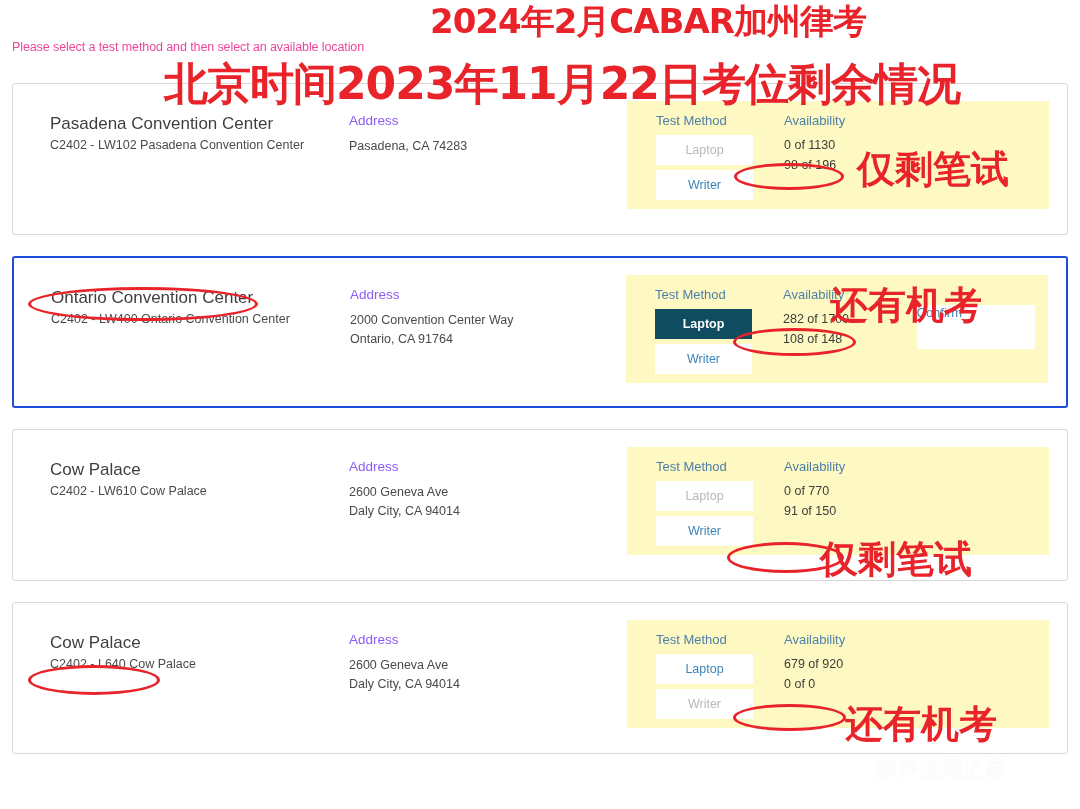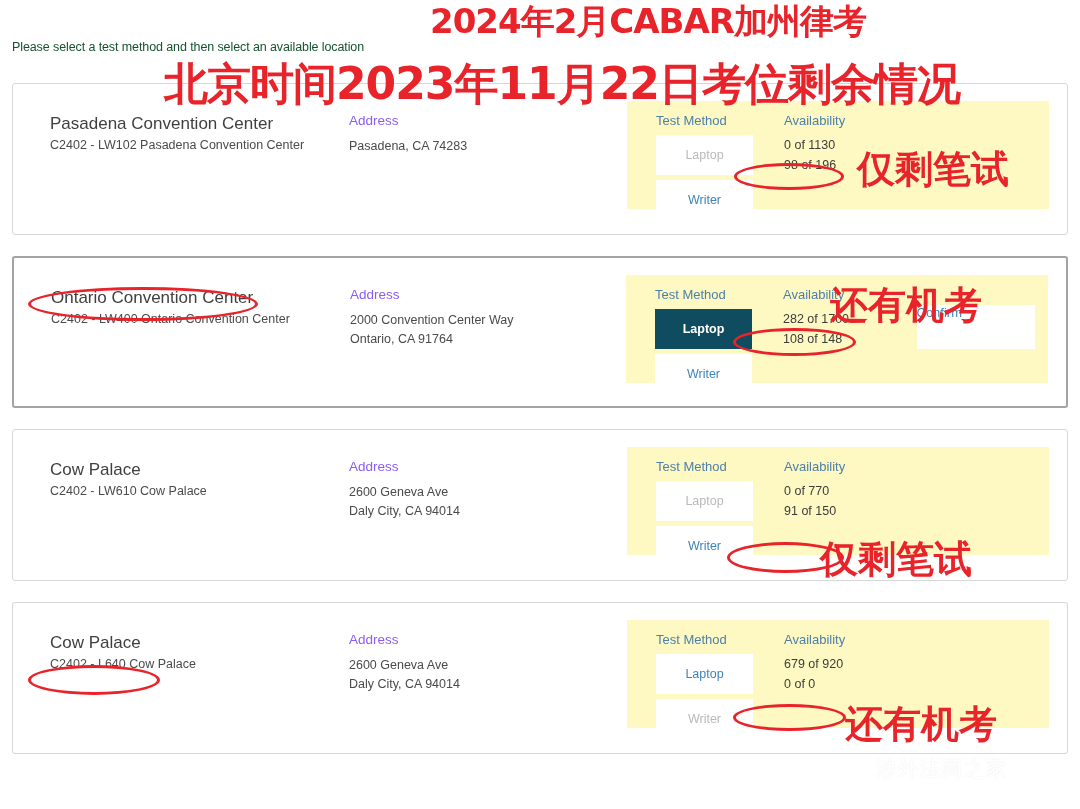--- a/index.html
+++ b/index.html
@@ -16,21 +16,21 @@
     color: #3c3c3c;
     overflow: hidden;
   }
 
   
   .instruction {
     position: absolute;
     left: 12px;
     top: 40px;
     font-size: 12.5px;
-    color: #14532d;
+    color: #ec4899;
     letter-spacing: -0.1px;
     white-space: nowrap;
   }
 
   
   .anno {
     position: absolute;
     color: #e8232a;
     font-weight: bold;
     font-family: "DejaVu Sans", "Liberation Sans", sans-serif;
@@ -78,21 +78,21 @@
     background: #ffffff;
     border: 1px solid #d7d7d7;
     border-radius: 3px;
     height: 152px;
     margin-bottom: 21px;
     display: flex;
     align-items: flex-start;
     gap: 14px;
   }
   .card.selected {
-    border: 2px solid #a3a3a3;
+    border: 2px solid #1d4ed8;
     box-shadow: 0 0 0 0 transparent;
   }
 
   .card-left {
     box-sizing: border-box;
     padding: 29px 0 0 37px;
     width: 300px;
     flex: none;
   }
   .venue-name {
@@ -145,21 +145,21 @@
 
   .col-head {
     font-size: 13px;
     color: #4d7fa8;
     margin-bottom: 7px;
     white-space: nowrap;
   }
   .method-btn {
     box-sizing: border-box;
     width: 97px;
-    height: 40px;
+    height: 30px;
     background: #ffffff;
     border: none;
     display: flex;
     align-items: center;
     justify-content: center;
     font-size: 12.5px;
     font-family: "Liberation Sans", sans-serif;
     margin-bottom: 5px;
     cursor: pointer;
   }

